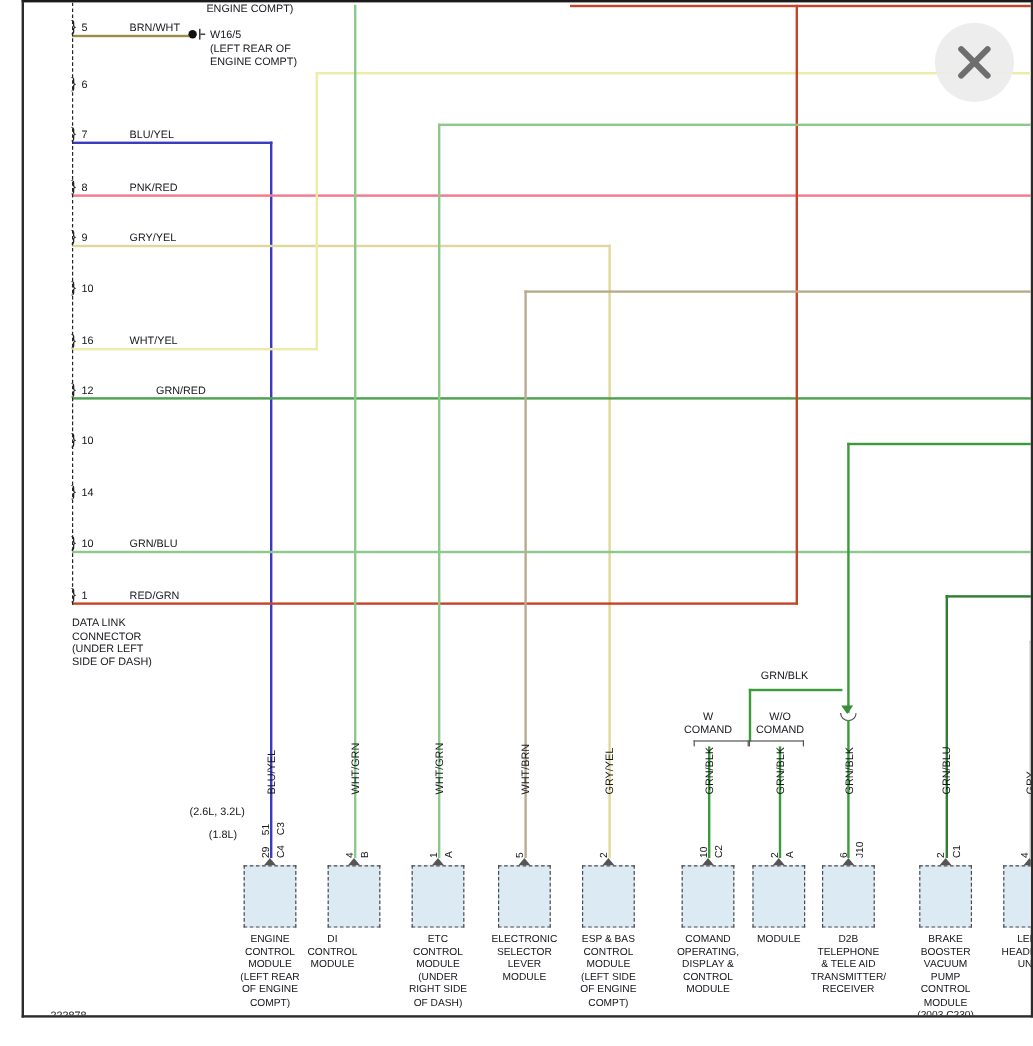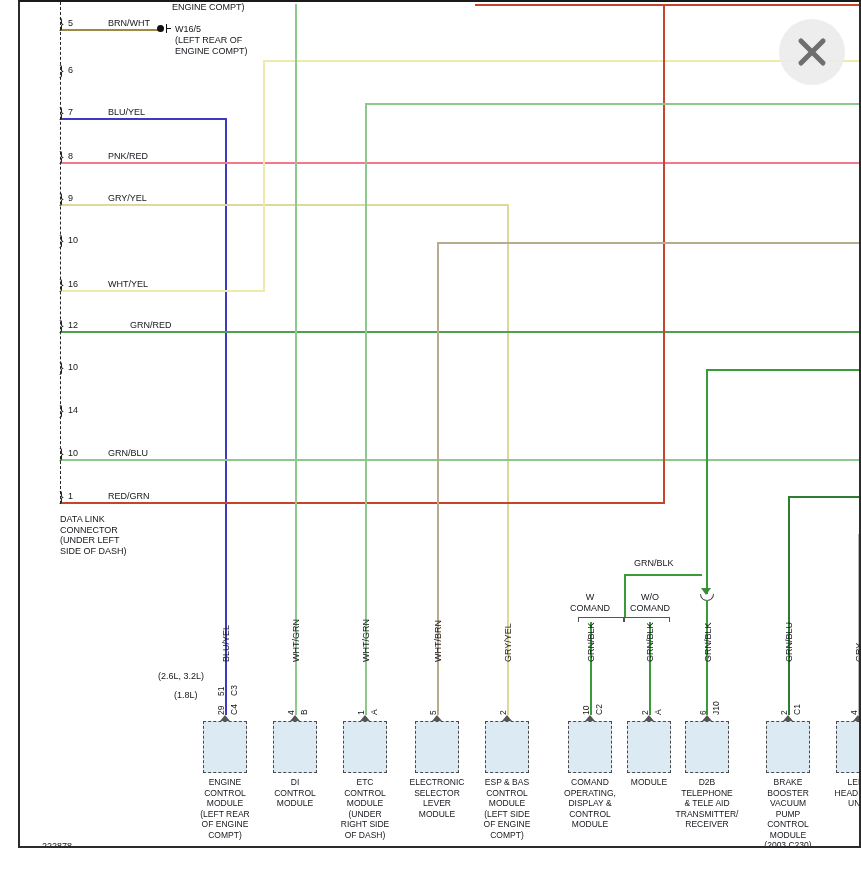--- a/index.html
+++ b/index.html
@@ -184,21 +184,21 @@
 COMPT)</div>
           <div class="vlbl" style="left: 201px; top: 660px;">BLU/YEL</div>
           <div class="pinv" style="left: 196px; top: 713px;">29</div>
           <div class="pinv" style="left: 209px; top: 713px;">C4</div>
           <div class="pinv" style="left: 196px; top: 694px;">51</div>
           <div class="pinv" style="left: 209px; top: 694px;">C3</div>
           <div class="engnote" style="left: 138px; top: 669px;">(2.6L, 3.2L)</div>
           <div class="engnote" style="left: 154px; top: 688px;">(1.8L)</div>
           <div class="mod" style="left: 253px; top: 719px;"></div>
           <div class="marrow" style="left: 270px; top: 713px;"></div>
-          <div class="modlbl" style="left: 233px; top: 775px; width: 84px;">DI
+          <div class="modlbl" style="left: 215px; top: 775px; width: 84px;">DI
 CONTROL
 MODULE</div>
           <div class="vlbl" style="left: 271px; top: 660px;">WHT/GRN</div>
           <div class="pinv" style="left: 266px; top: 713px;">4</div>
           <div class="pinv" style="left: 279px; top: 713px;">B</div>
           <div class="mod" style="left: 323px; top: 719px;"></div>
           <div class="marrow" style="left: 340px; top: 713px;"></div>
           <div class="modlbl" style="left: 303px; top: 775px; width: 84px;">ETC
 CONTROL
 MODULE

